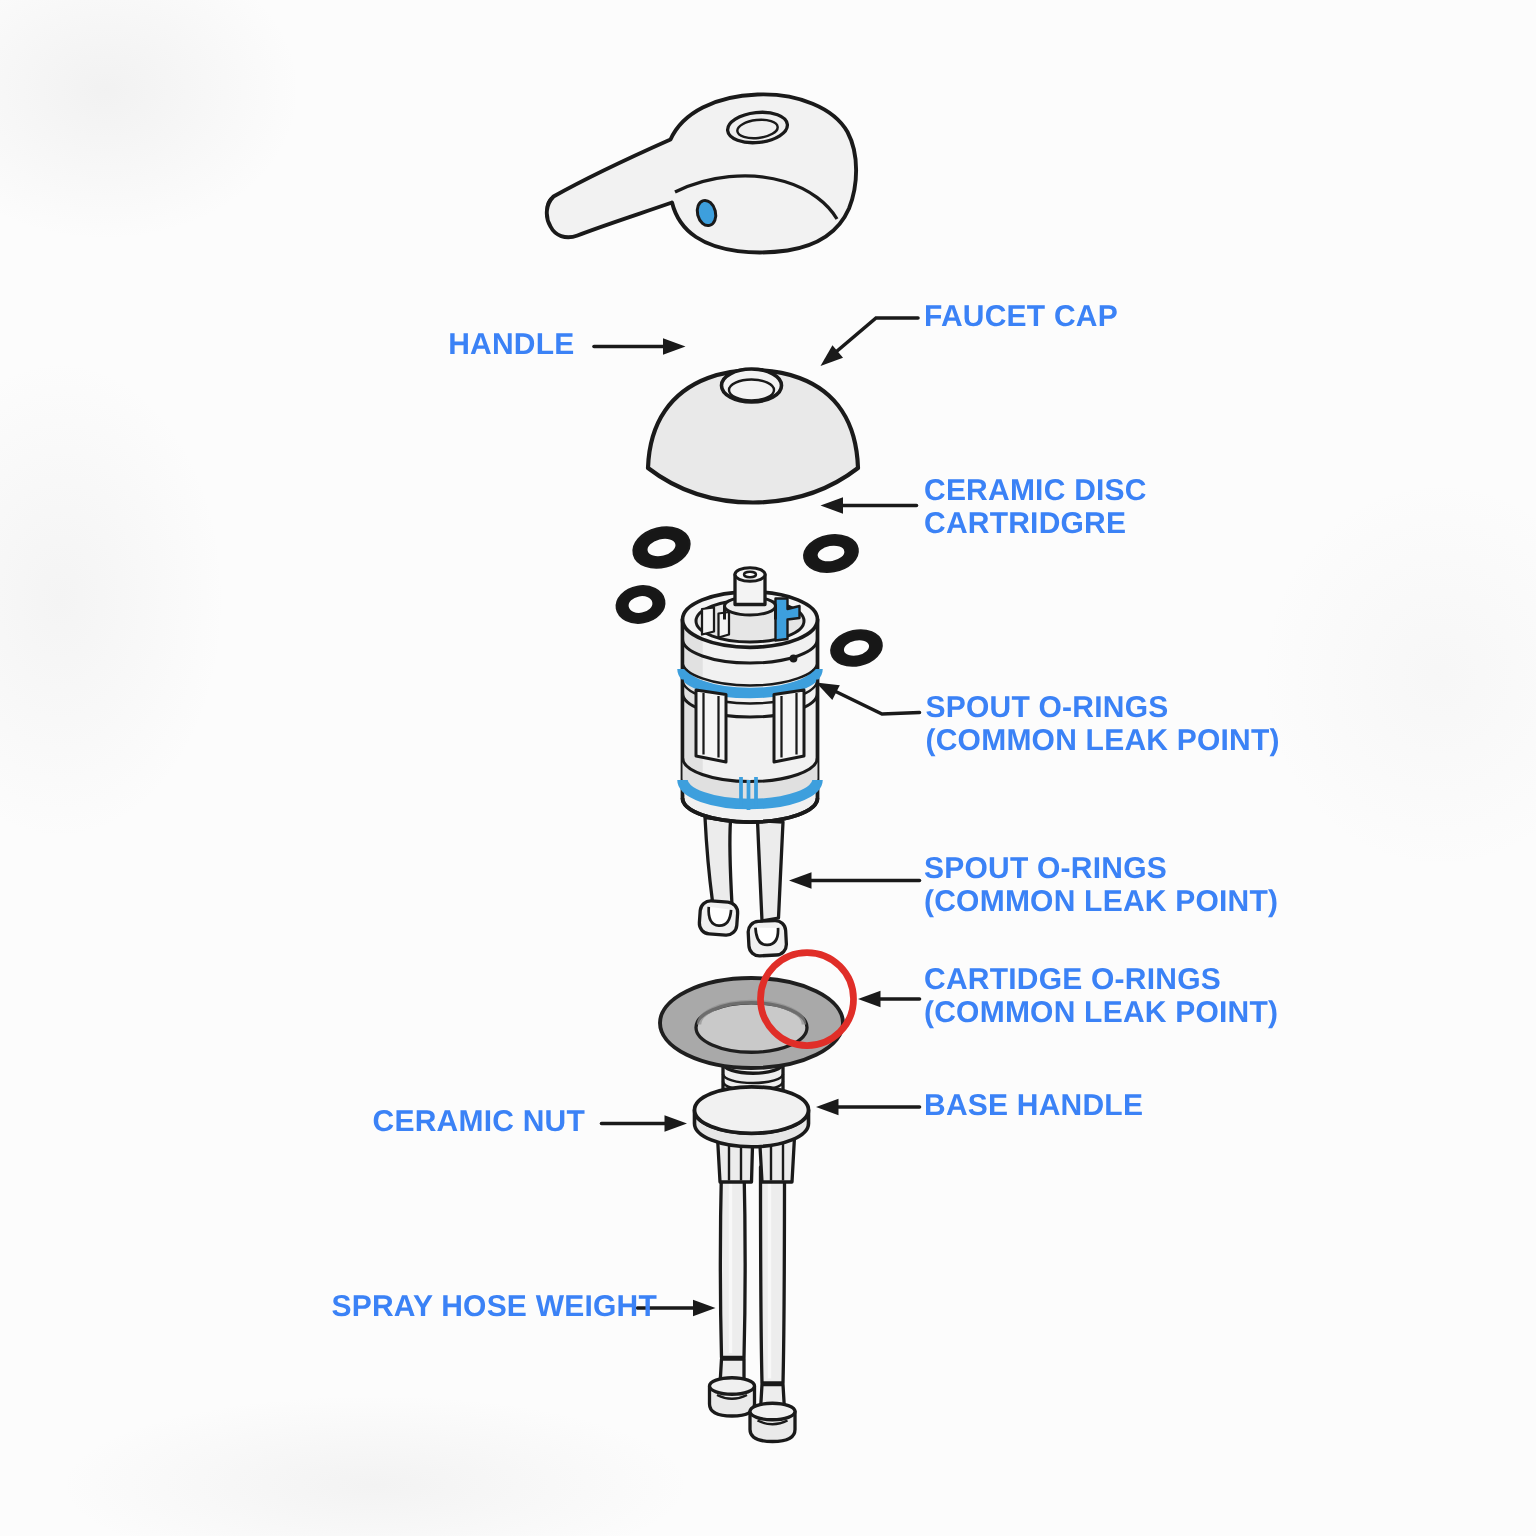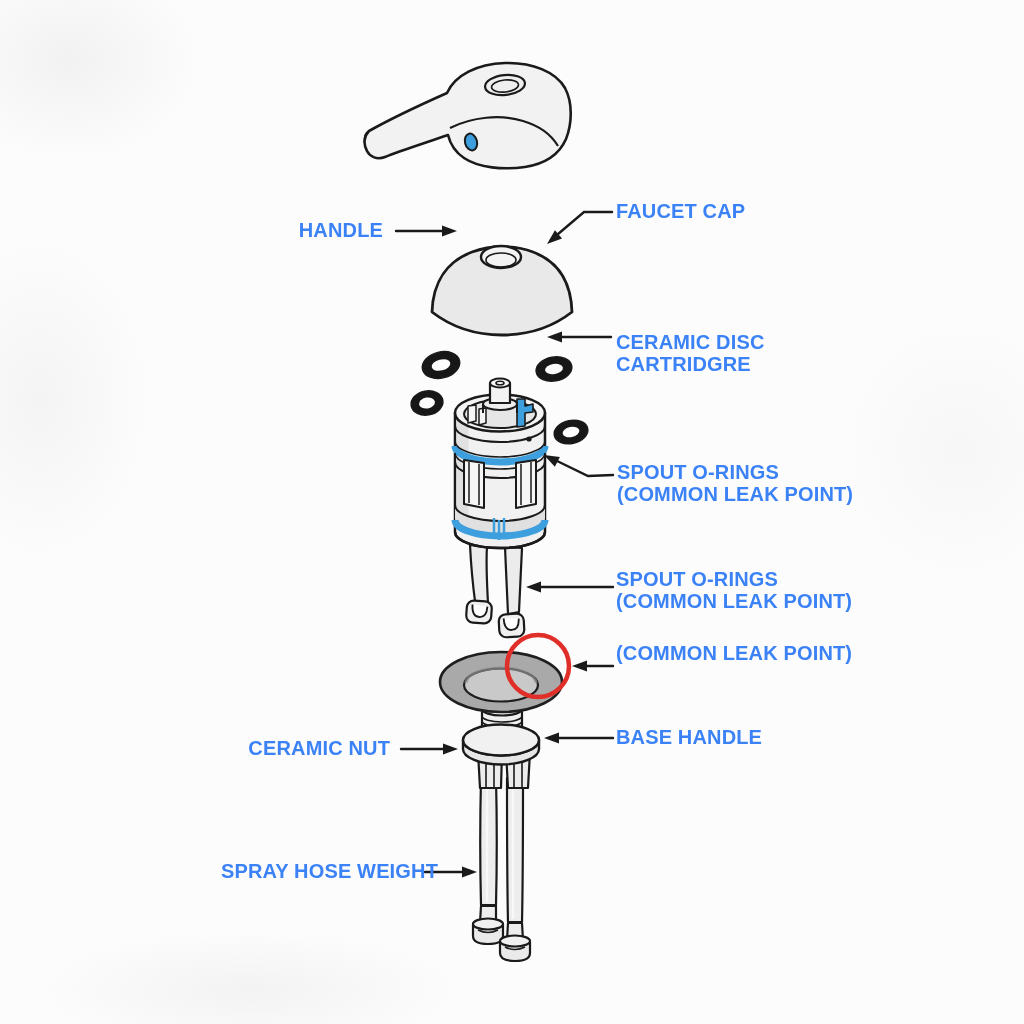--- a/index.html
+++ b/index.html
@@ -198,36 +198,37 @@
   </svg>
 
   <div class="lbl ra" style="right:641px;top:220px;">
     <span>HANDLE</span>
   </div>
 
   <div class="lbl" style="left:616px;top:201px;">
     <span>FAUCET CAP</span>
   </div>
 
-  <div class="lbl" style="left:616px;top:332px;">
+  <div class="lbl" style="left:616px;top:317px;">
     <span>CERAMIC DISC</span>
     <span>CARTRIDGRE</span>
   </div>
 
   <div class="lbl" style="left:617px;top:462px;">
     <span>SPOUT O-RINGS</span>
     <span>(COMMON LEAK POINT)</span>
   </div>
 
   <div class="lbl" style="left:616px;top:569px;">
     <span>SPOUT O-RINGS</span>
     <span>(COMMON LEAK POINT)</span>
   </div>
 
   <div class="lbl" style="left:616px;top:643px;">
+    <span>CARTIDGE O-RINGS</span>
     <span>(COMMON LEAK POINT)</span>
   </div>
 
   <div class="lbl" style="left:616px;top:727px;">
     <span>BASE HANDLE</span>
   </div>
 
   <div class="lbl ra" style="right:634px;top:738px;">
     <span>CERAMIC NUT</span>
   </div>

